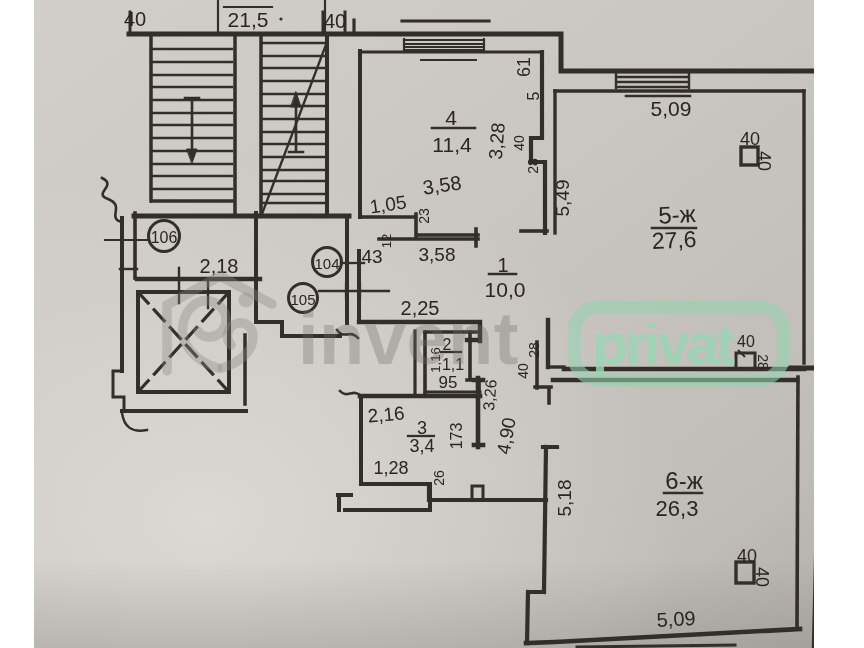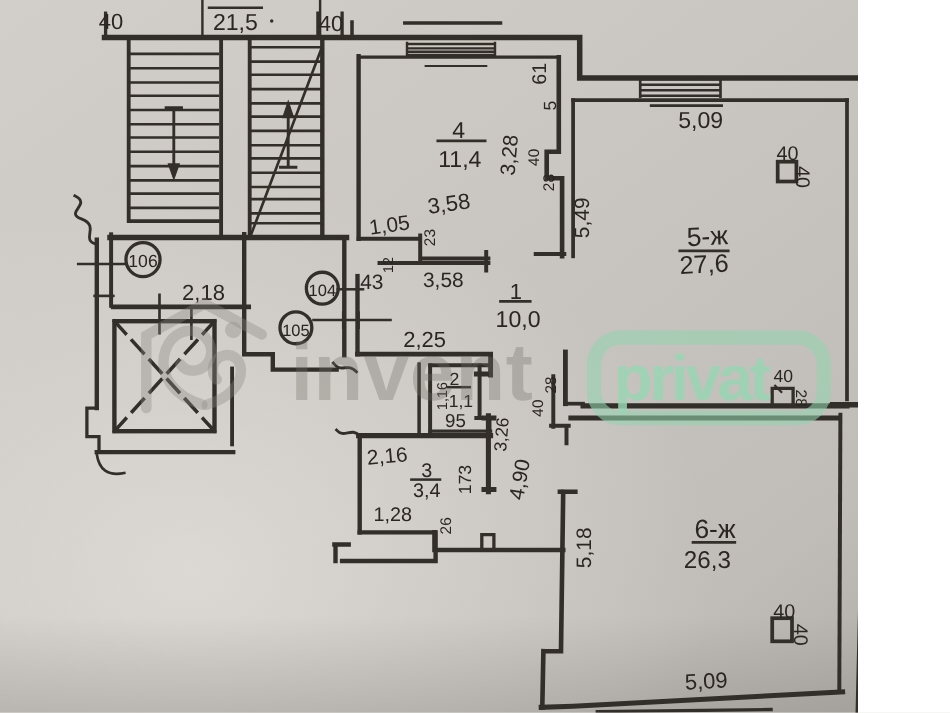--- a/index.html
+++ b/index.html
@@ -1,18 +1,18 @@
 <!DOCTYPE html>
 <html><head>
 <meta charset="utf-8">
 <style>
 html,body{margin:0;padding:0;}
 .page{position:relative;width:780px;height:648px;overflow:hidden;
 background:#d2cfca;
-font-family:"Liberation Sans", sans-serif;}
+font-family:"Liberation Sans", sans-serif;margin-left:34px;}
 svg{position:absolute;left:0;top:0;}
 </style>
 </head>
 <body>
 <div class="page">
 <svg width="864" height="648" viewBox="0 0 864 648">
 <defs>
 <linearGradient id="pg" x1="0" y1="0" x2="1" y2="1">
 <stop offset="0" stop-color="#d2cec9"></stop>
 <stop offset="0.45" stop-color="#c9c6c1"></stop>

